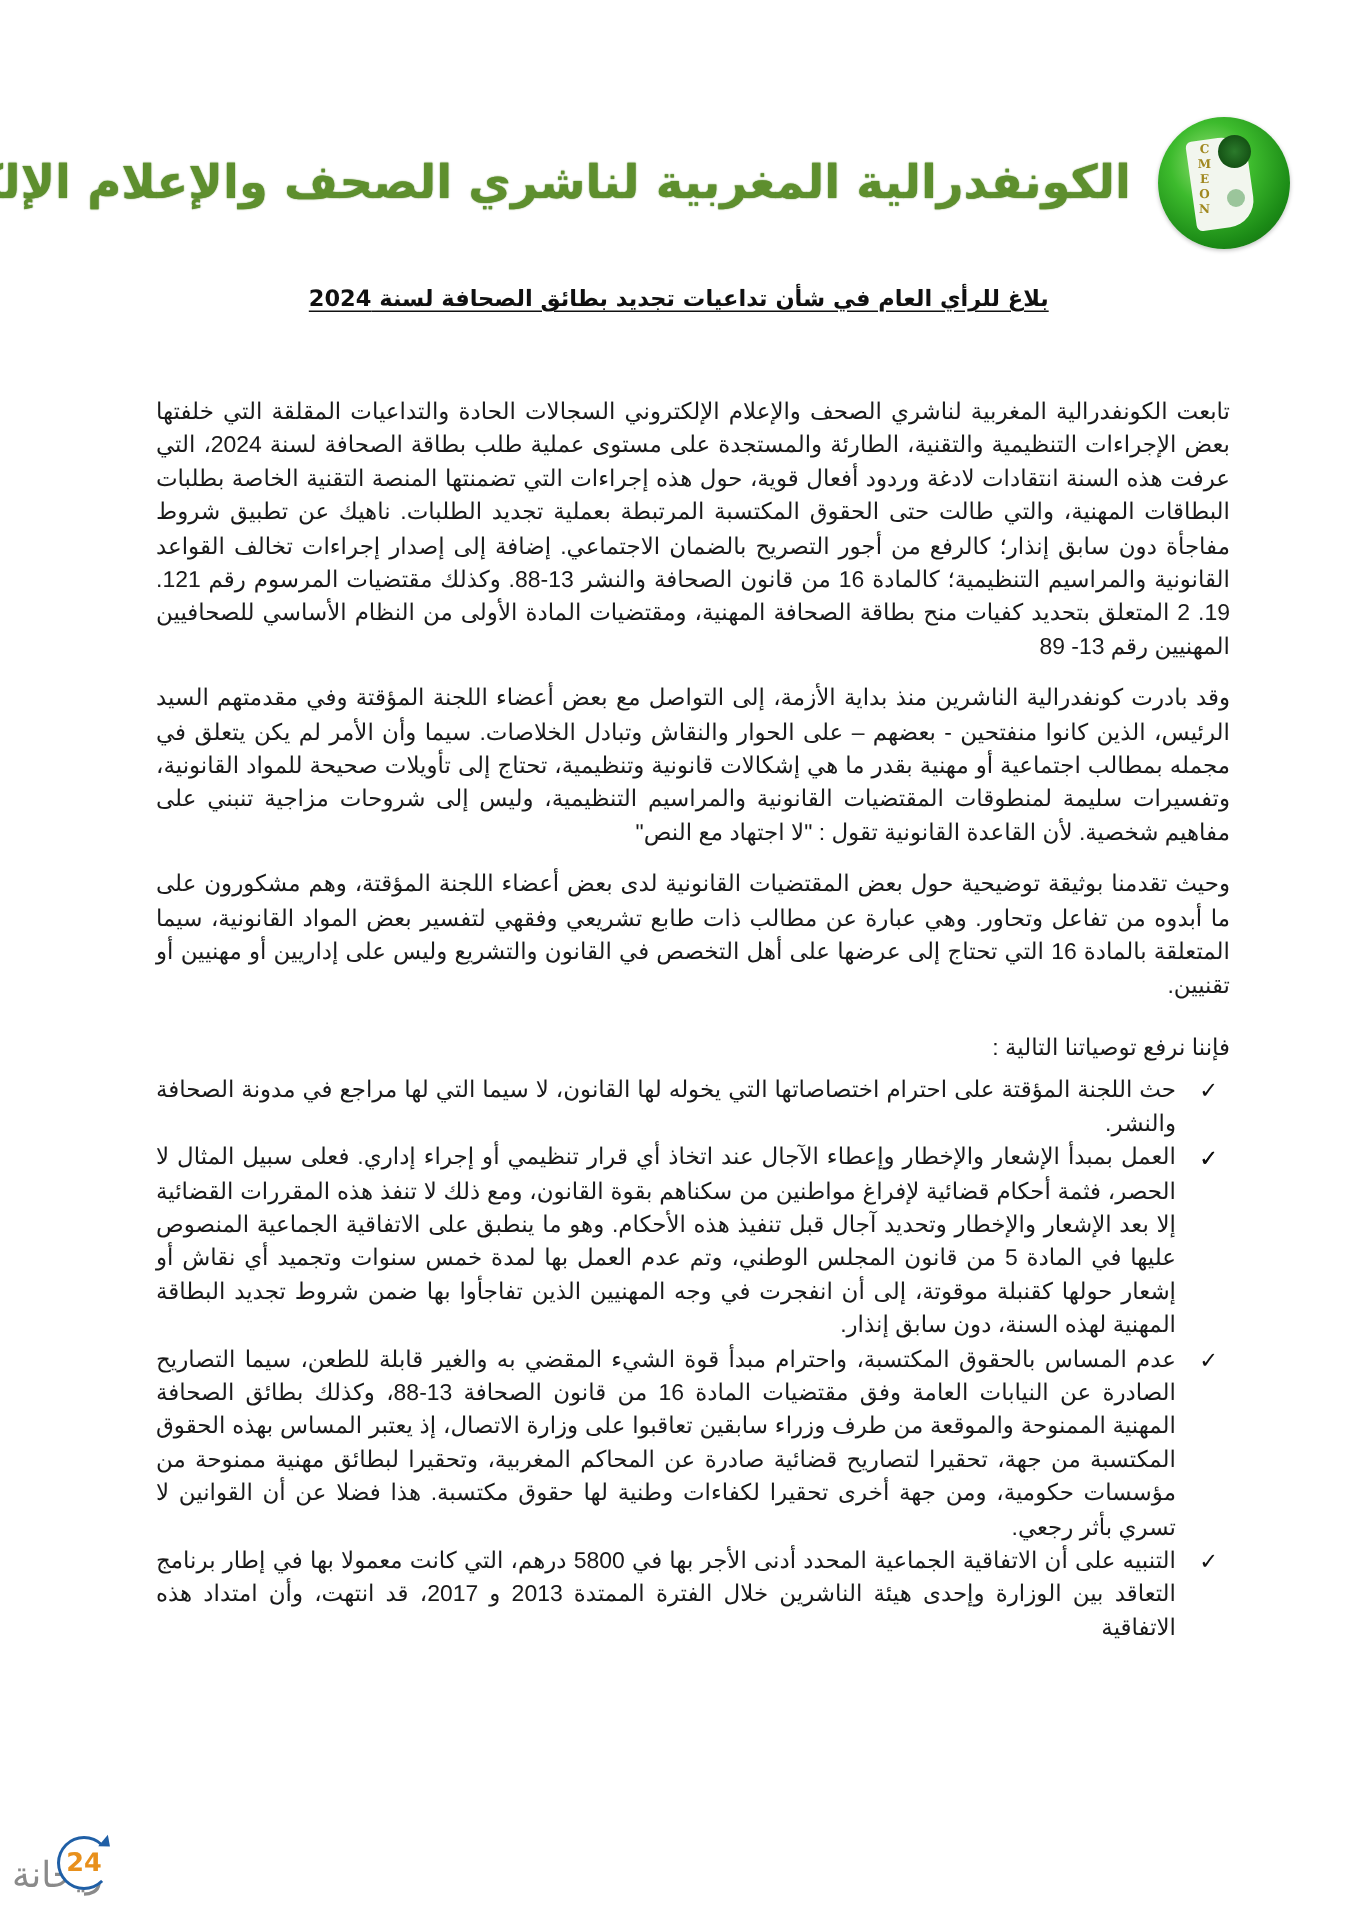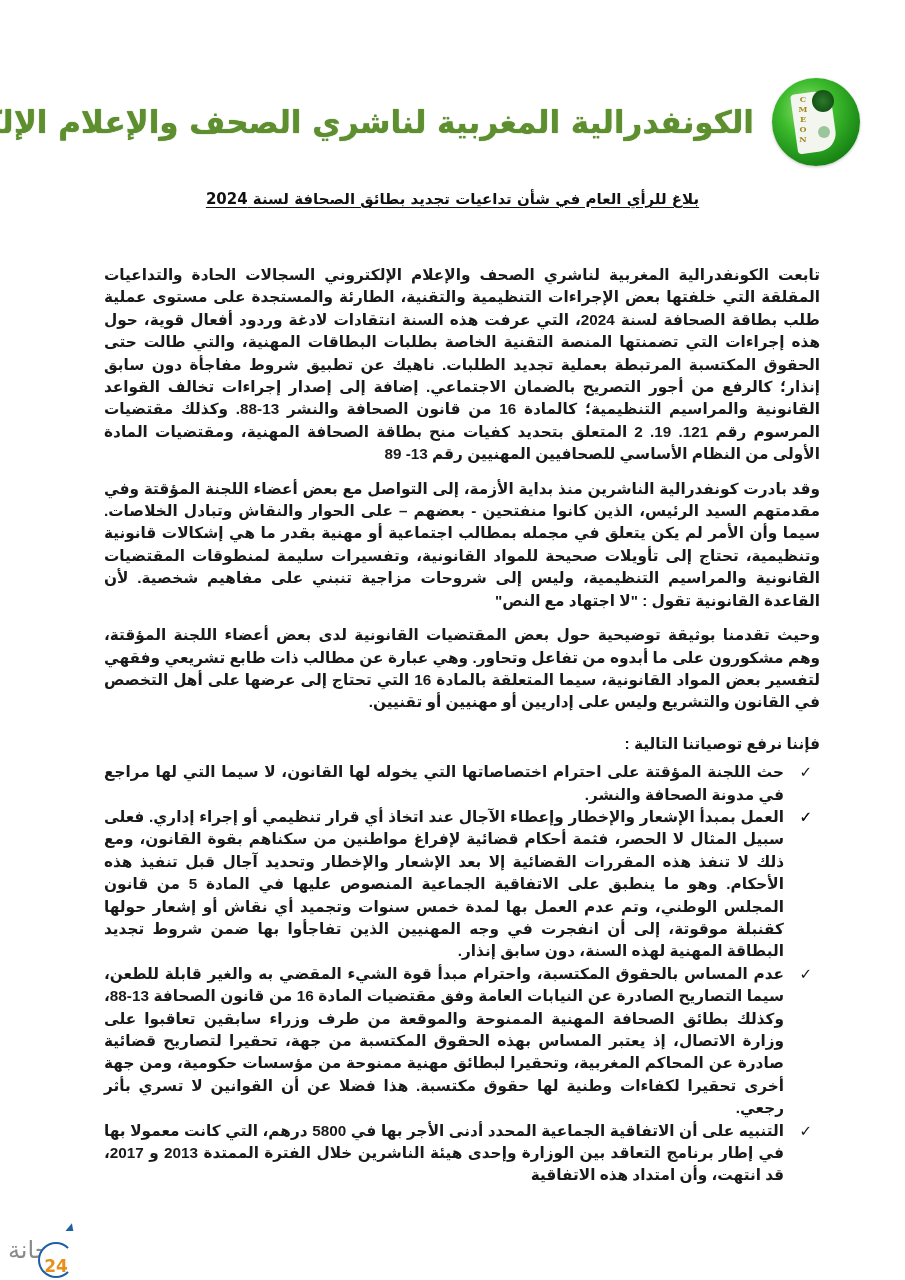--- a/index.html
+++ b/index.html
@@ -52,21 +52,20 @@
     }
     .subject span {
       font-family: "DejaVu Sans", sans-serif;
       font-size: 15px; font-weight: bold; text-decoration: underline;
       text-underline-offset: 3px; color: #111;
     }
     .content {
       position: absolute; top: 264px; left: 104px; width: 716px;
       font-size: 15.3px; line-height: 22.4px; text-align: justify;
       text-align-last: right;
-      font-weight: bold;
     }
     .content p { margin-bottom: 12px; }
     .content p.lead { margin-top: 19px; margin-bottom: 6px; }
     ul.recs { list-style: none; }
     ul.recs li {
       position: relative; padding-right: 36px; margin-bottom: 0px;
       padding-left: 0;
     }
     ul.recs li .check {
       position: absolute; right: 8px; top: 0; font-size: 15px; color: #111;
@@ -75,24 +74,24 @@
     .watermark {
       position: absolute; left: 2px; top: 1222px; width: 118px; height: 54px;
       direction: ltr;
     }
     .watermark .wm-text {
       position: absolute; left: 6px; top: 14px;
       font-family: "DejaVu Sans", sans-serif; font-size: 24px; color: #8a8a8a;
       letter-spacing: 2px; direction: rtl;
     }
     .watermark .wm-badge {
-      position: absolute; left: 36px; top: 20px; width: 36px; height: 36px;
+      position: absolute; left: 36px; top: 2px; width: 36px; height: 36px;
       border-radius: 50%; border: 2px solid #1f5fa6; border-right-color: transparent;
       background: #fff;
-      display: flex; align-items: flex-end; justify-content: center;
+      display: flex; align-items: center; justify-content: center;
     }
     .watermark .wm-badge span {
       font-family: "DejaVu Sans", sans-serif; font-weight: bold; font-size: 17px;
       color: #e8901c;
     }
     .watermark .wm-arrow {
       position: absolute; left: 66px; top: 2px; width: 0; height: 0;
       border-left: 6px solid #1f5fa6; border-top: 5px solid transparent; border-bottom: 5px solid transparent;
       transform: rotate(40deg);
     }

